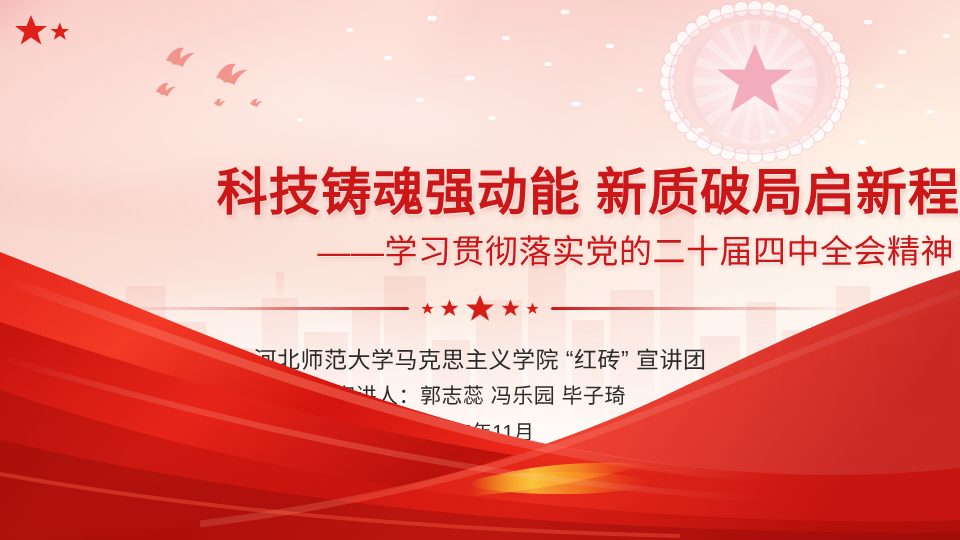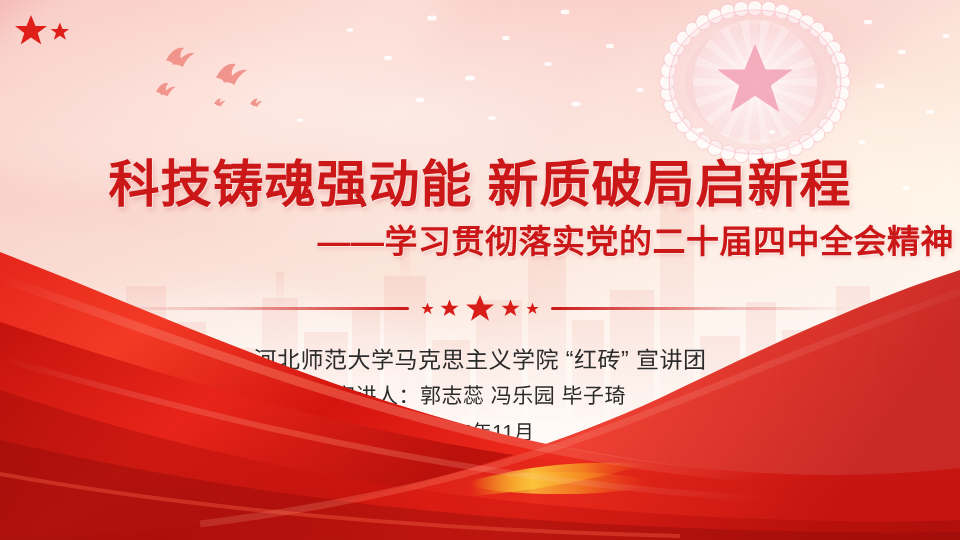--- a/index.html
+++ b/index.html
@@ -71,37 +71,37 @@
 
   
   .ribbon { position: absolute; left: 0; bottom: 0; width: 960px; height: 310px; }
 
   
   .content { position: absolute; inset: 0; }
 
   .title-main {
     position: absolute;
     left: 0; right: 0;
-    top: 143px;
-    text-align: center;
+    top: 151px;
+    text-align: right;
     font-size: 51px;
     font-weight: bold;
     letter-spacing: 1px;
     color: #cc1718;
     white-space: nowrap;
     text-shadow:
       1px 1px 0 rgba(255,255,255,.55),
       2px 3px 5px rgba(190,40,35,.22);
   }
   .title-sub {
     position: absolute;
     right: 6px;
-    top: 215px;
+    top: 225px;
     font-size: 33px;
-    font-weight: bold;
+    font-weight: normal;
     letter-spacing: .5px;
     color: #cc1718;
     white-space: nowrap;
     text-shadow:
       1px 1px 0 rgba(255,255,255,.5),
       1px 2px 4px rgba(190,40,35,.2);
   }
 
   
   .divider {

